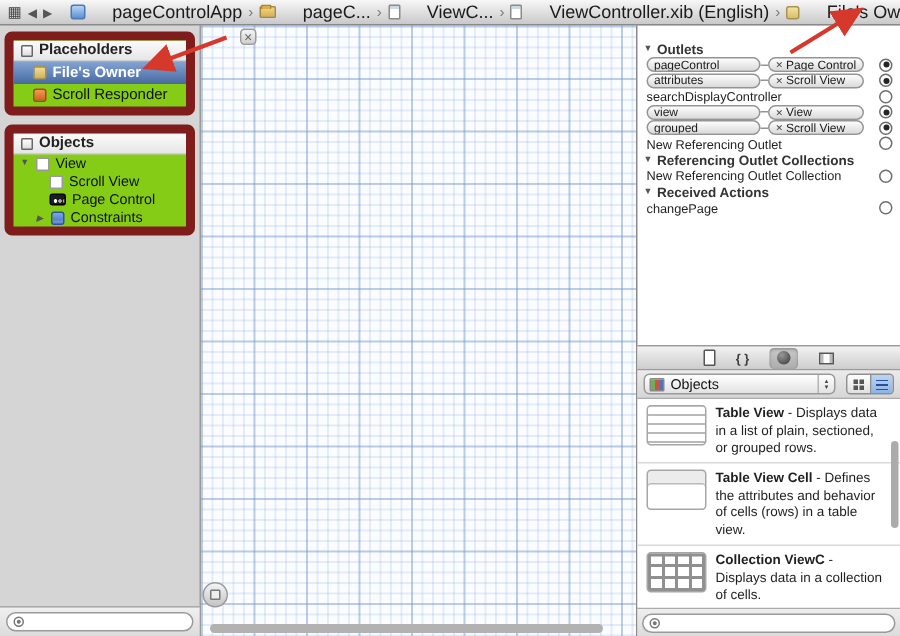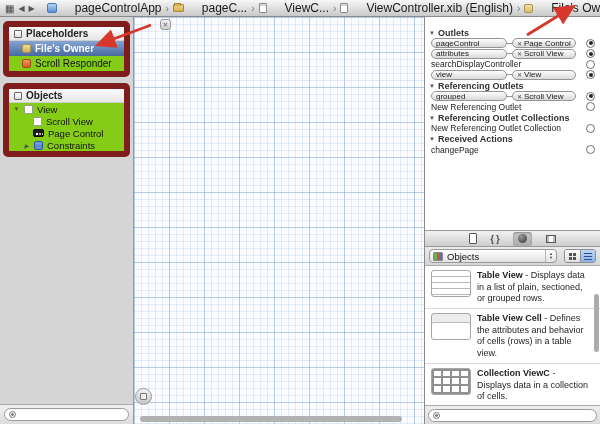--- a/index.html
+++ b/index.html
@@ -279,24 +279,20 @@
     <div class="crow">
       <span class="cpill nm">view</span>
       <span class="clink"></span>
       <span class="cpill tg">
           <i class="x-ic">✕</i>
           <span>View</span>
         </span>
       <span class="cwell filled"></span>
     </div>
 
-    <div class="chead">
-      <i class="tri">▼</i>
-      <span>Referencing Outlets</span>
-    </div>
     <div class="crow">
       <span class="cpill nm">grouped</span>
       <span class="clink"></span>
       <span class="cpill tg">
           <i class="x-ic">✕</i>
           <span>Scroll View</span>
         </span>
       <span class="cwell filled"></span>
     </div>
     <div class="crow">

